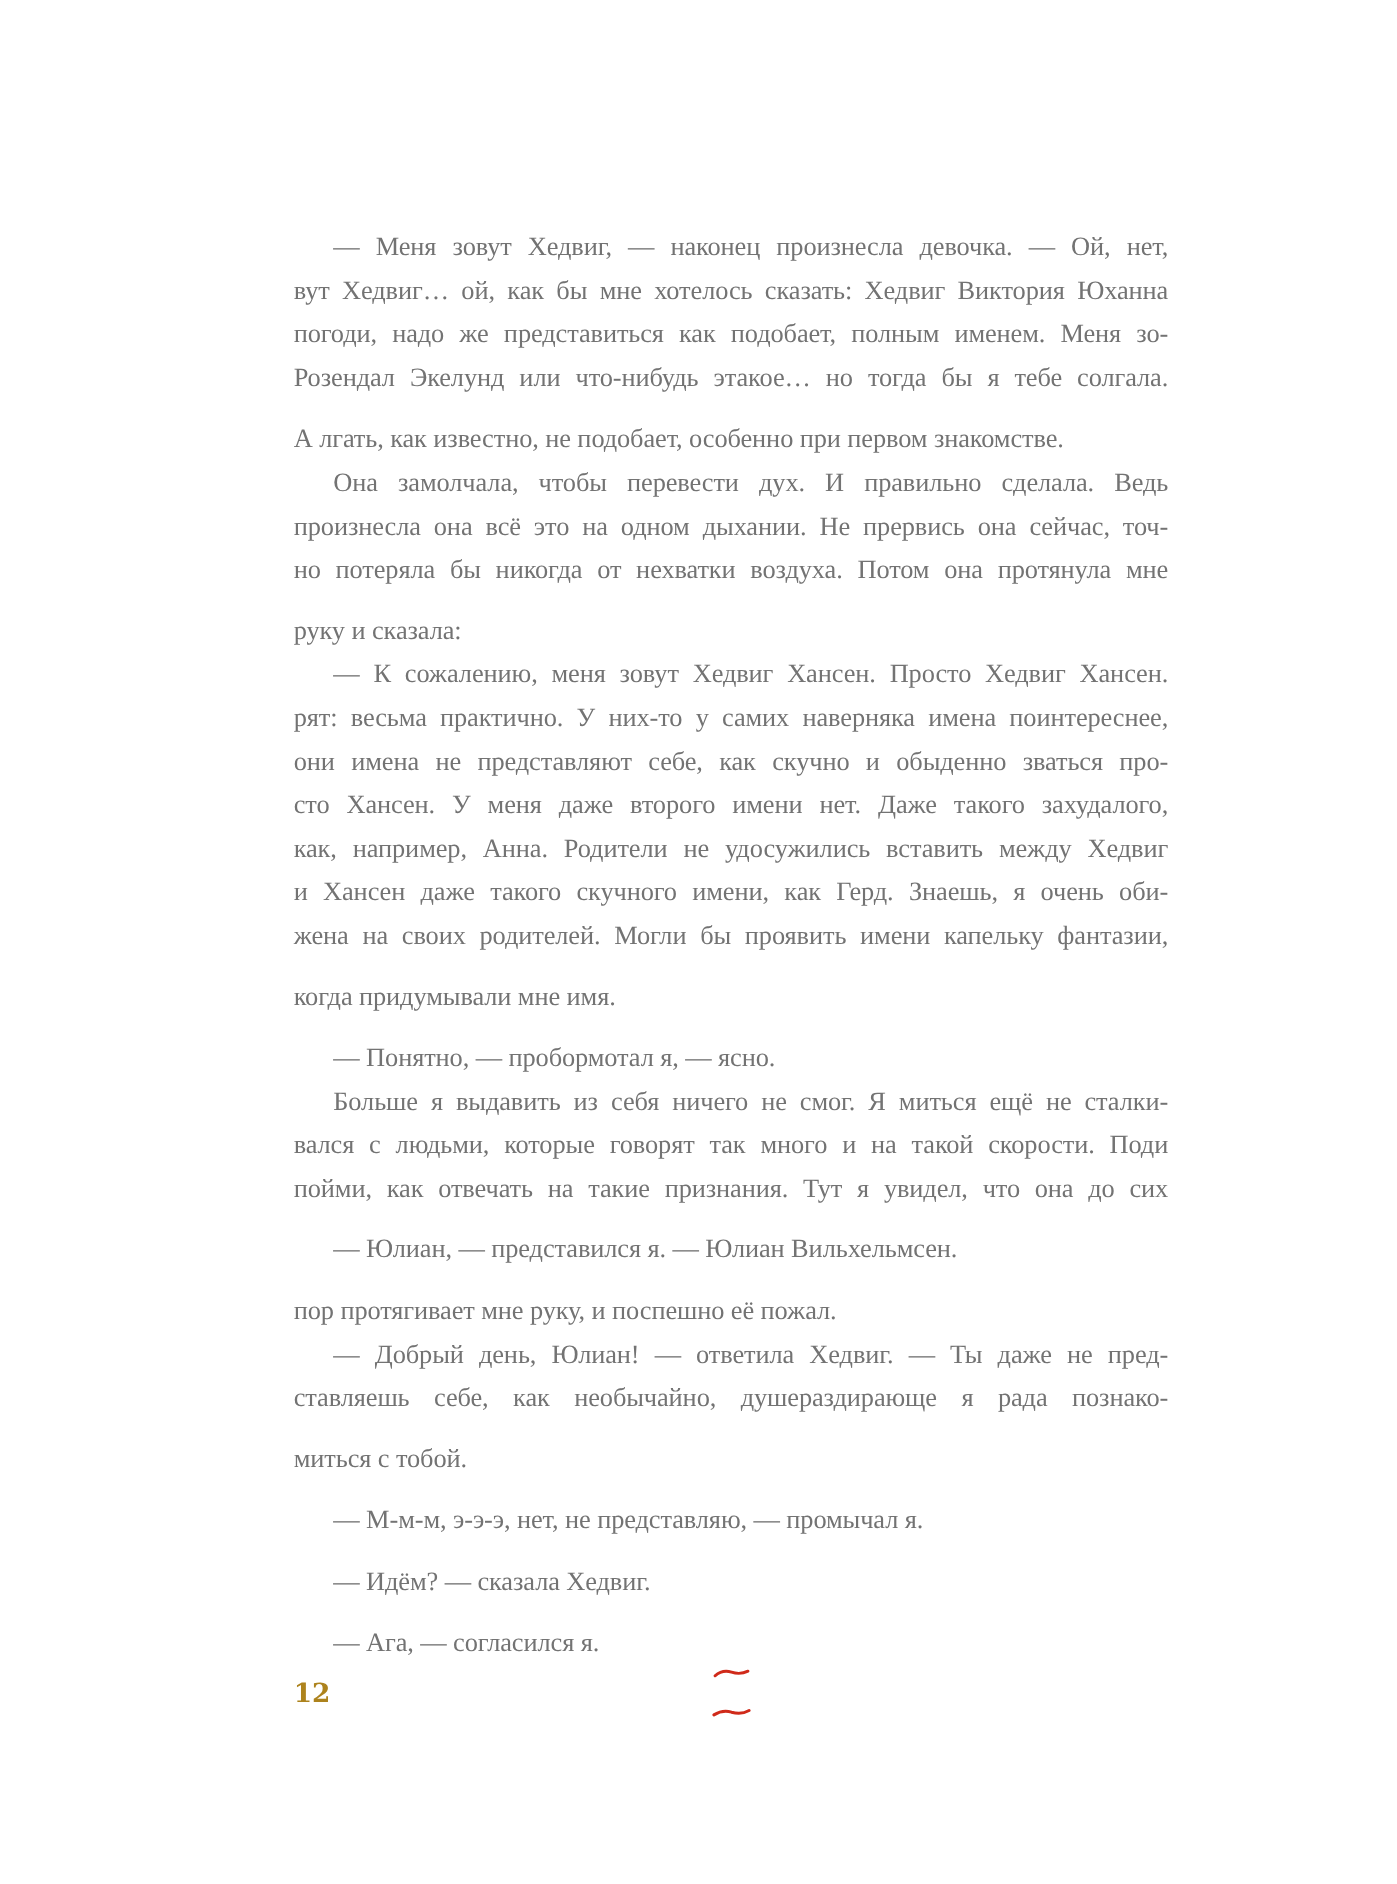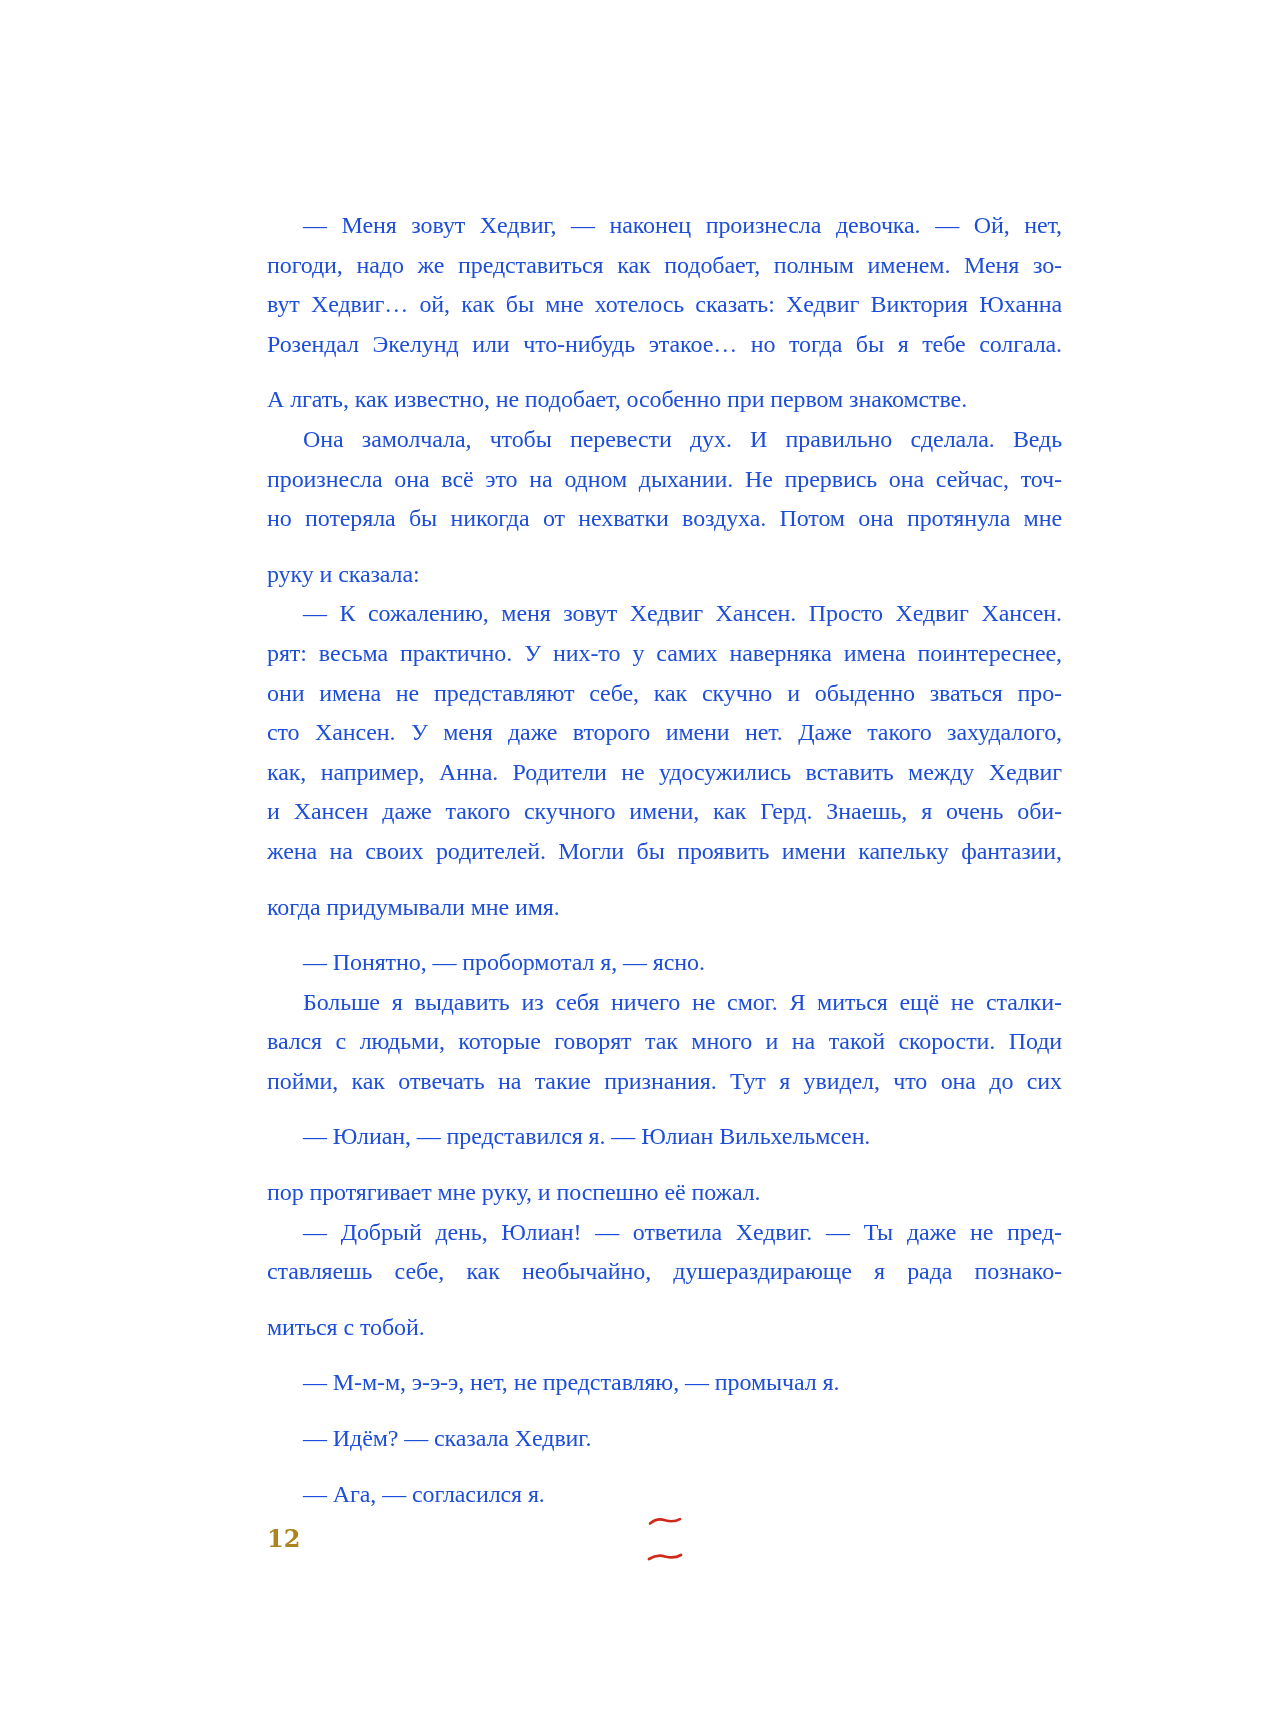--- a/index.html
+++ b/index.html
@@ -56,24 +56,24 @@
     line-height: 24px;
     font-weight: bold;
     font-family: "DejaVu Serif", "Liberation Serif", serif;
   }
 </style>
 </head>
 <body>
 
 <div class="page">
 
-  <div class="text-block" id="text-block" style="color: #1d4ed8;">
+  <div class="text-block" id="text-block" style="color: #737373;">
       <div class="line first">— Меня зовут Хедвиг, — наконец произнесла девочка. — Ой, нет,</div>
+      <div class="line">вут Хедвиг… ой, как бы мне хотелось сказать: Хедвиг Виктория Юханна</div>
       <div class="line">погоди, надо же представиться как подобает, полным именем. Меня зо-</div>
-      <div class="line">вут Хедвиг… ой, как бы мне хотелось сказать: Хедвиг Виктория Юханна</div>
       <div class="line">Розендал Экелунд или что-нибудь этакое… но тогда бы я тебе солгала.</div>
       <div class="line last">А лгать, как известно, не подобает, особенно при первом знакомстве.</div>
       <div class="line first">Она замолчала, чтобы перевести дух. И правильно сделала. Ведь</div>
       <div class="line">произнесла она всё это на одном дыхании. Не прервись она сейчас, точ-</div>
       <div class="line">но потеряла бы никогда от нехватки воздуха. Потом она протянула мне</div>
       <div class="line last">руку и сказала:</div>
       <div class="line first">— К сожалению, меня зовут Хедвиг Хансен. Просто Хедвиг Хансен.</div>
       <div class="line">рят: весьма практично. У них-то у самих наверняка имена поинтереснее,</div>
       <div class="line">они имена не представляют себе, как скучно и обыденно зваться про-</div>
       <div class="line">сто Хансен. У меня даже второго имени нет. Даже такого захудалого,</div>

